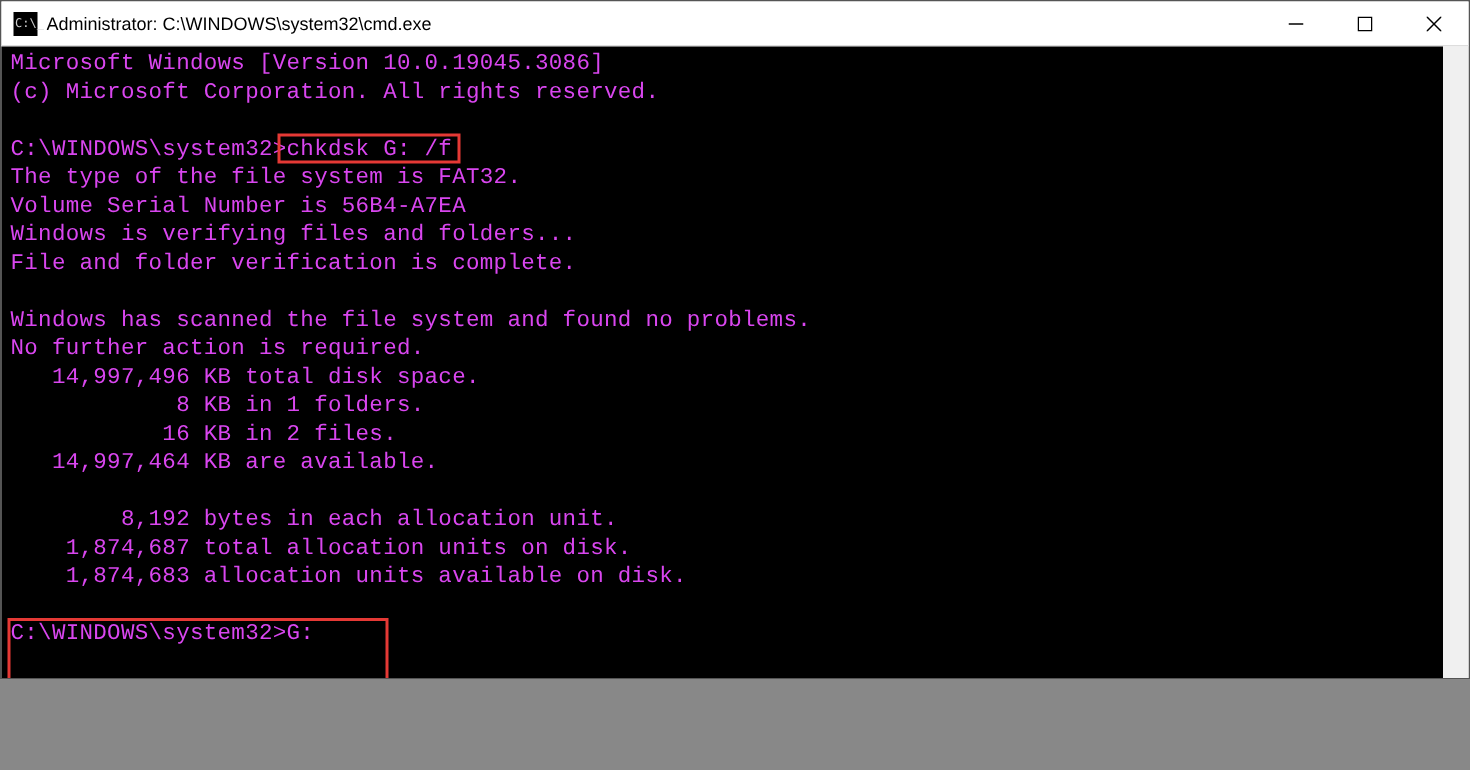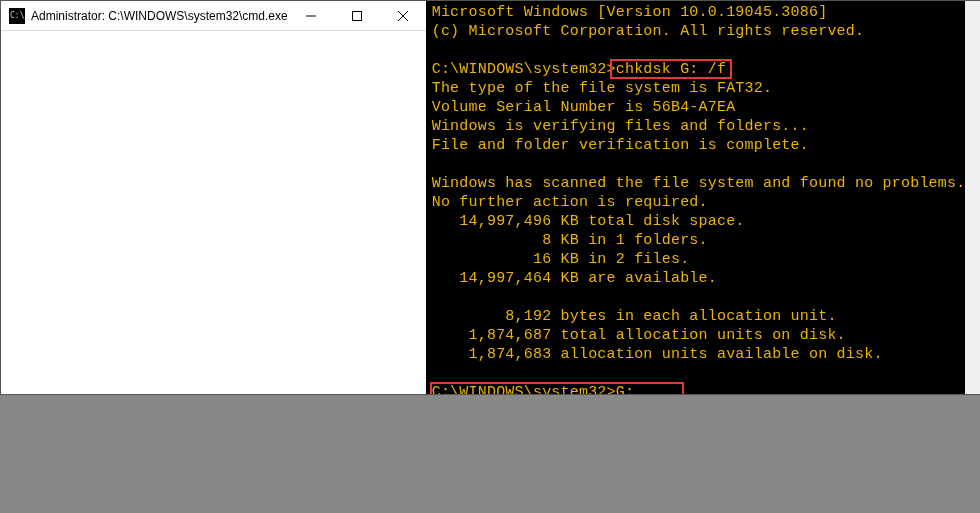--- a/index.html
+++ b/index.html
@@ -1,22 +1,22 @@
 <!DOCTYPE html>
 <html><head>
   <meta charset="utf-8">
   <style>
     * { margin:0; padding:0; box-sizing:border-box; }
     body { background:#888; display:flex; justify-content:center; align-items:flex-start; padding:0; font-family:sans-serif; }
     .window {
-      width:980px; height:395px;
+      width:980px; height:453px;
       background:#fff;
       border:1px solid #555;
       box-shadow:0 4px 20px rgba(0,0,0,.4);
-      display:flex; flex-direction:row;
+      display:flex; flex-direction:column;
     }
     .titlebar {
       height:30px; background:#fff; display:flex; align-items:center;
       border-bottom:1px solid #ddd;
       flex-shrink:0;
     }
     .titlebar-icon {
       width:16px; height:16px; margin:0 6px 0 8px;
       background:#000; position:relative;
     }
@@ -29,21 +29,21 @@
       flex:1; white-space:nowrap; overflow:hidden;
     }
     .win-controls { display:flex; height:100%; }
     .win-btn {
       width:46px; height:100%; display:flex; align-items:center; justify-content:center;
       font:14px/1 sans-serif; cursor:pointer; color:#000;
     }
     .win-btn svg { width:10px; height:10px; stroke:#000; stroke-width:1; fill:none; }
 
     .terminal {
-      flex:1; background:#000; color:#eab308;
+      flex:1; background:#000; color:#d946ef;
       font:15px/19px Consolas,'Courier New',monospace;
       padding:2px 0 0 6px;
       white-space:pre; overflow:hidden; position:relative;
       letter-spacing:0.2px;
     }
     .line { white-space:pre; }
 
     .hl-box {
       border:2px solid #e53935;
       position:absolute; pointer-events:none;

